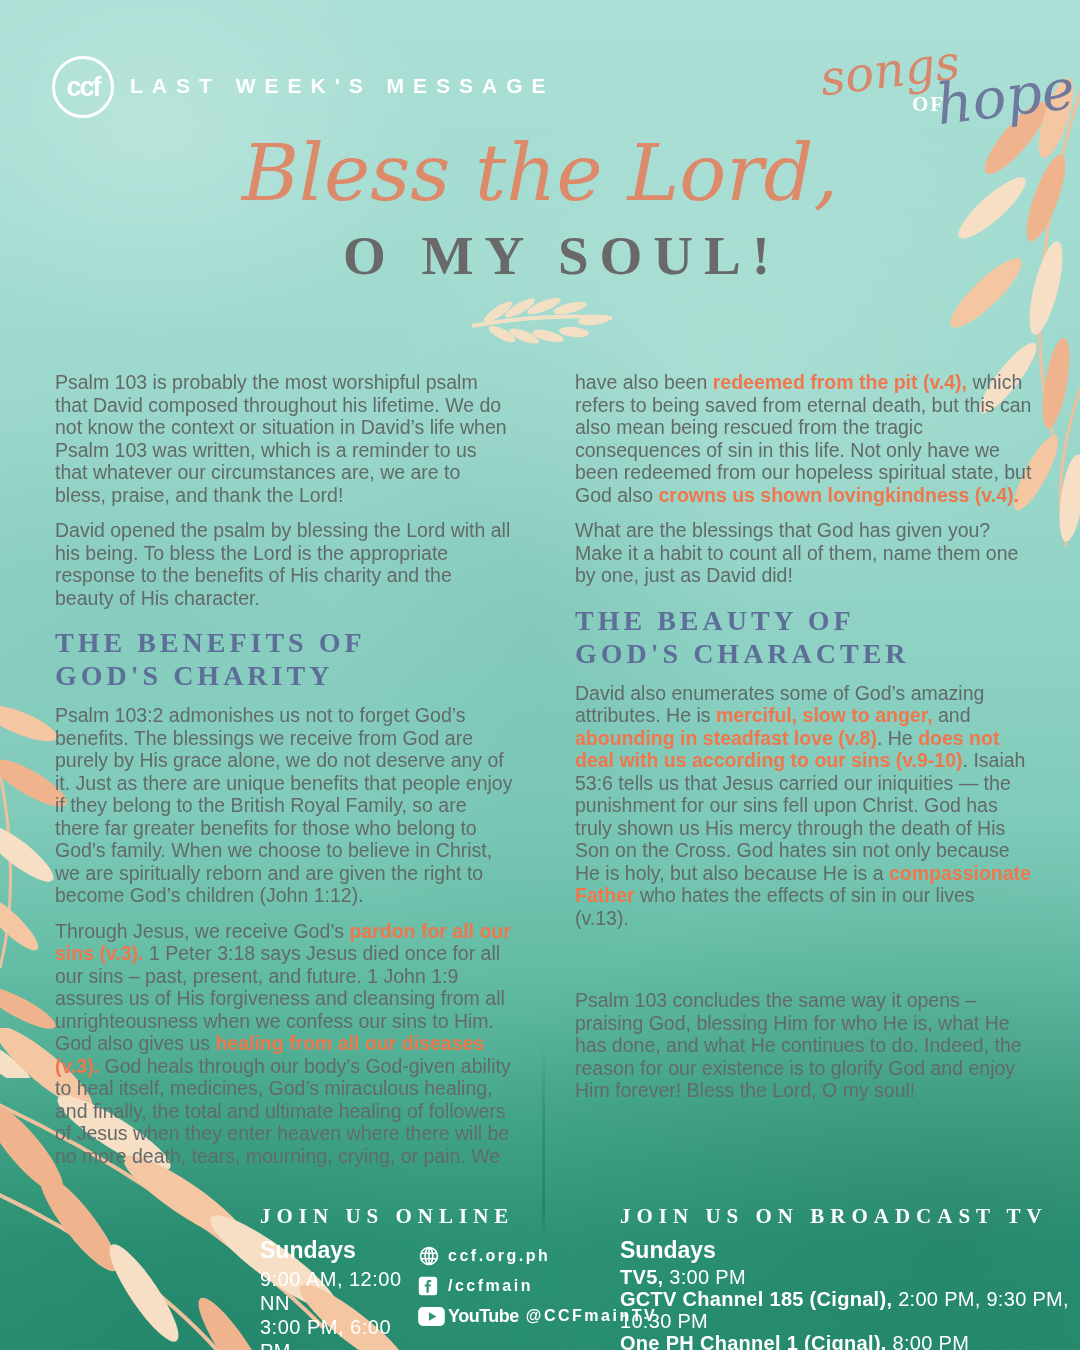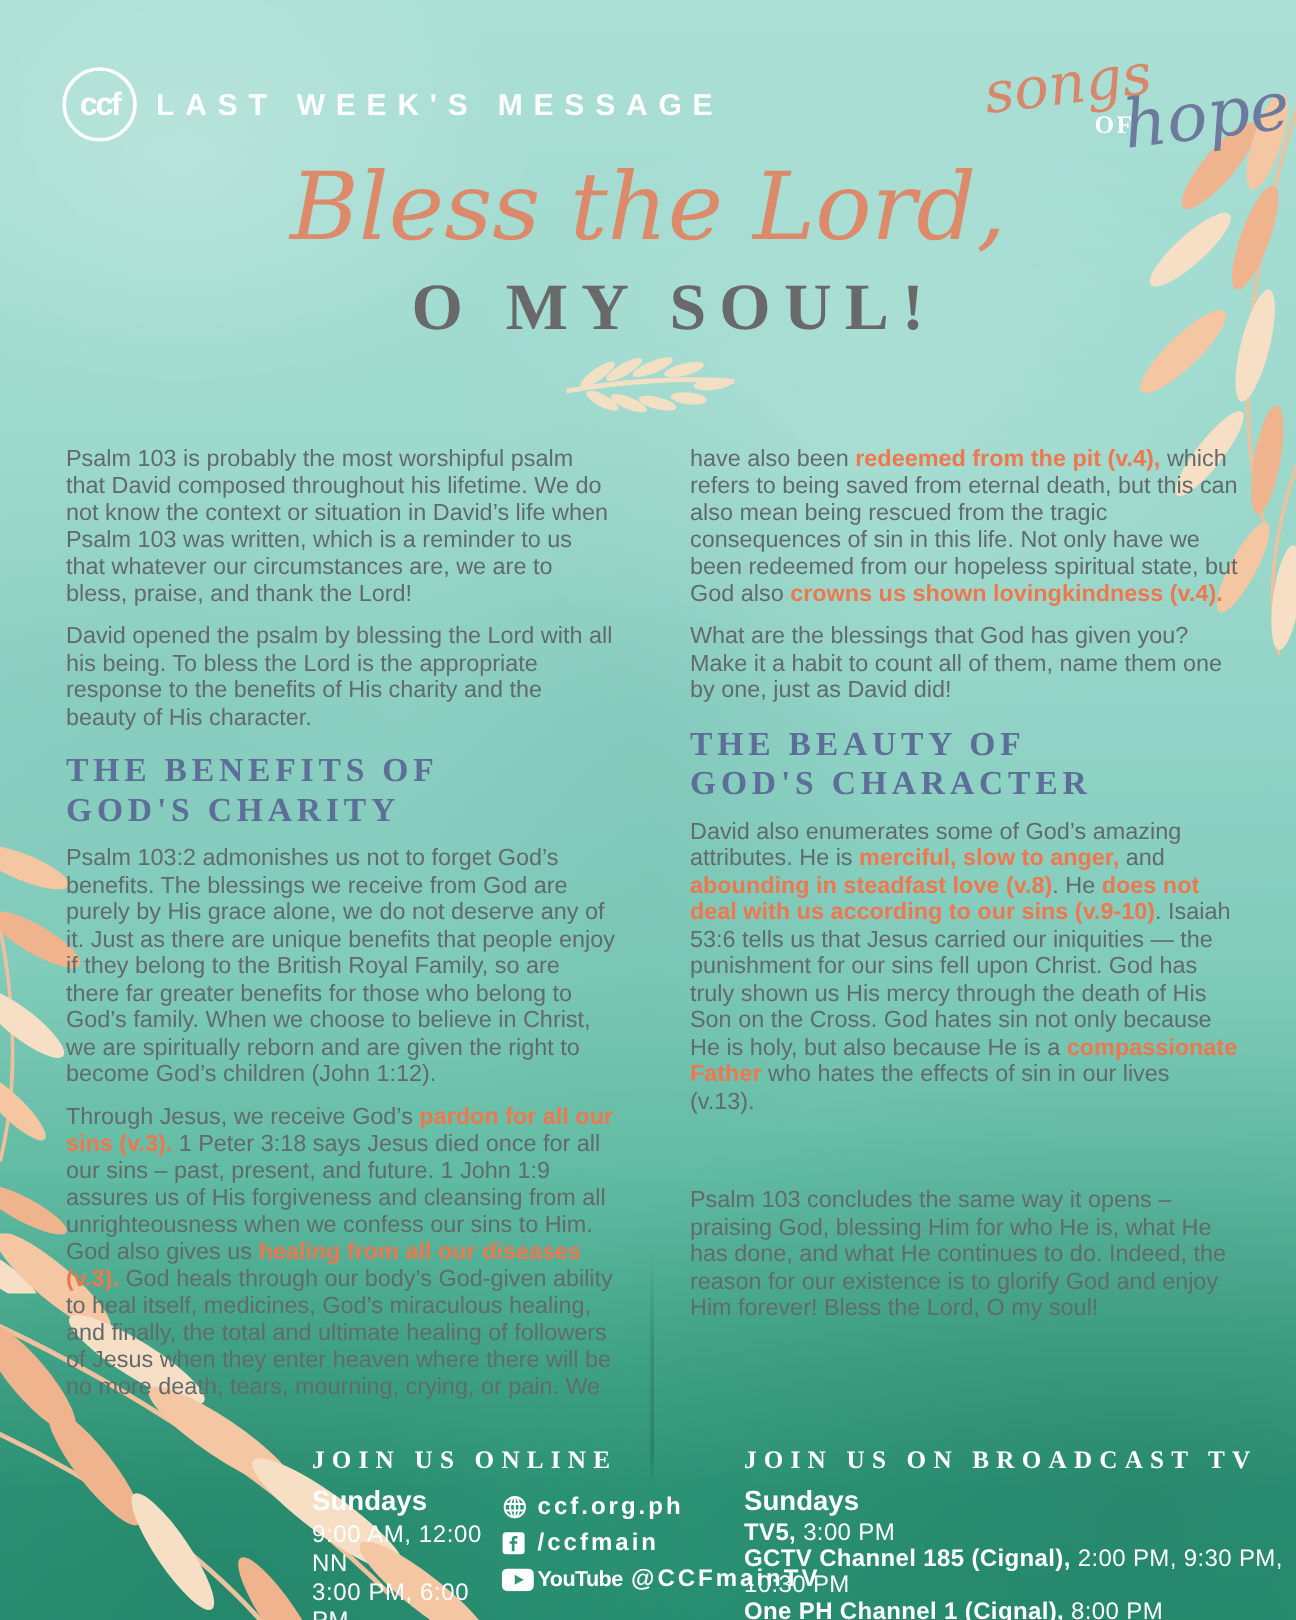--- a/index.html
+++ b/index.html
@@ -20,21 +20,21 @@
       radial-gradient(760px 520px at 88% 92%, rgba(0,62,46,.16), transparent 72%),
       radial-gradient(560px 420px at 18% 98%, rgba(0,62,46,.14), transparent 72%);
   }
   .drip{position:absolute;left:542px;top:1040px;width:3px;height:200px;
     background:linear-gradient(180deg,transparent,rgba(20,95,75,.25) 40%,rgba(20,95,75,.35) 85%,transparent);
     border-radius:2px;}
   
   .ccf-logo{position:absolute;left:52px;top:56px;width:56px;height:56px;border:3.5px solid #fff;
     border-radius:50%;display:flex;align-items:center;justify-content:center;
     color:#fff;font-weight:bold;font-size:27px;letter-spacing:-2px;font-family:"Liberation Sans",sans-serif;}
-  .hdr-label{position:absolute;left:130px;top:74px;color:#fff;font-weight:bold;font-size:25px;letter-spacing:9px;}
+  .hdr-label{position:absolute;left:130px;top:74px;color:#fff;font-weight:bold;font-size:21px;letter-spacing:9px;}
   
   .soh{position:absolute;top:40px;right:40px;width:220px;height:110px;}
   .soh .songs{position:absolute;left:0;top:2px;font:italic 48px "DejaVu Serif",serif;color:#d8876a;transform:rotate(-7deg);}
   .soh .of{position:absolute;left:92px;top:52px;color:#fff;font:bold 21px "Liberation Serif",serif;letter-spacing:2px;text-align:center;}
   .soh .hope{position:absolute;left:116px;top:24px;font:italic 56px "DejaVu Serif",serif;color:#6e7a9d;transform:rotate(-7deg);}
   
   .title-script{position:absolute;left:0;top:128px;width:100%;text-align:center;
     font:italic 78px "DejaVu Serif",serif;color:#dc8a6a;}
   .title-caps{position:absolute;left:0;top:224px;width:100%;text-align:center;
     font:bold 55px "Liberation Serif",serif;color:#69696a;letter-spacing:11px;padding-left:22px;}
@@ -53,21 +53,21 @@
   .footer-online{position:absolute;left:260px;top:1204px;color:#fff;}
   .footer-tv{position:absolute;left:620px;top:1204px;color:#fff;}
   .f-heading{font-family:"Liberation Serif",serif;font-weight:bold;font-size:21px;letter-spacing:6px;white-space:nowrap;}
   .f-cols{display:flex;margin-top:8px;}
   .f-sched{width:158px;}
   .f-day{font-weight:bold;font-size:23px;margin-bottom:3px;}
   .time-line{font-size:20px;line-height:24px;letter-spacing:.5px;}
   .links{padding-top:4px;}
   .link-row{display:flex;align-items:center;height:30px;}
   .licon{display:inline-flex;width:30px;align-items:center;}
-  .ltext{font-weight:bold;font-size:20px;letter-spacing:2.5px;}
+  .ltext{font-weight:bold;font-size:16px;letter-spacing:2.5px;}
   .yt-word{font-weight:bold;font-size:18px;letter-spacing:-.5px;margin-right:7px;}
   .tv-rows{margin-top:8px;}
   .tv-day{font-weight:bold;font-size:23px;margin-bottom:2px;}
   .tv-line{font-size:20px;line-height:22px;letter-spacing:.3px;}
   .leaves{position:absolute;pointer-events:none;}
 </style>
 </head>
 <body>
 
 <div class="canvas">

